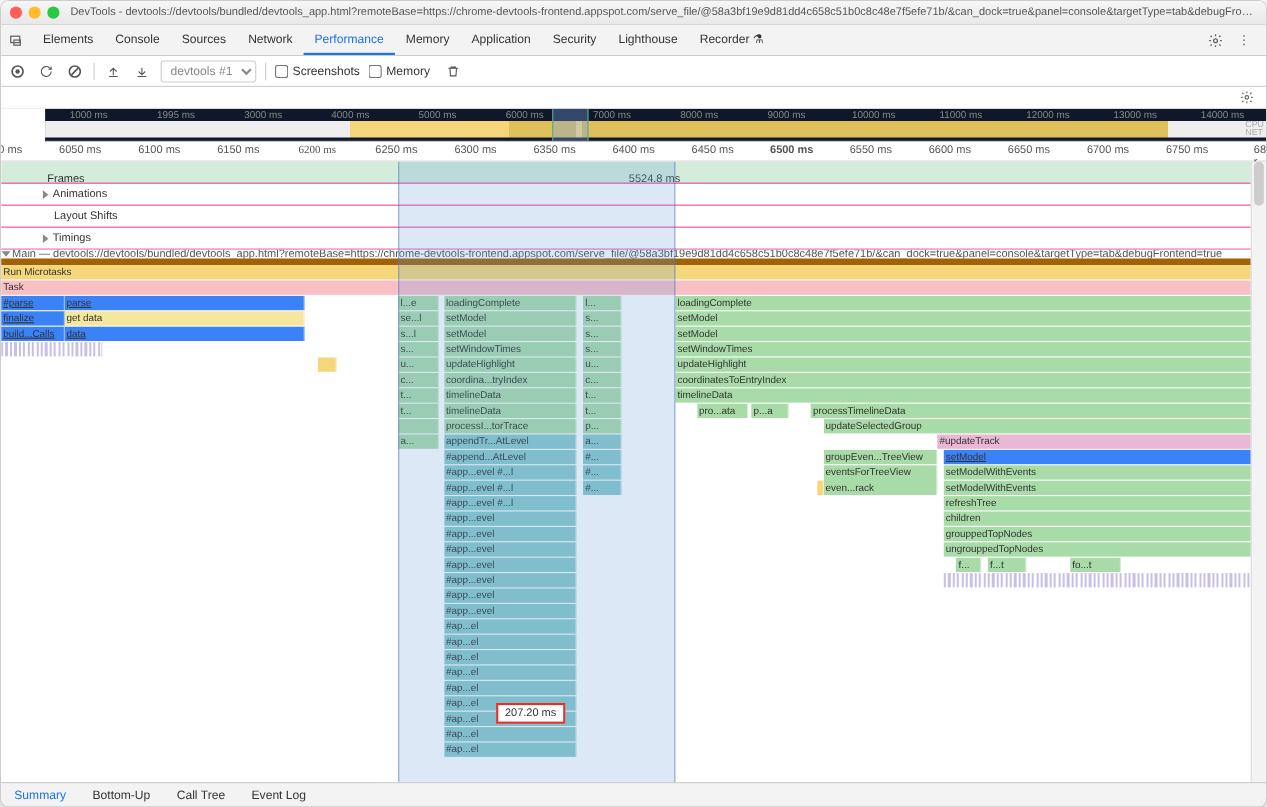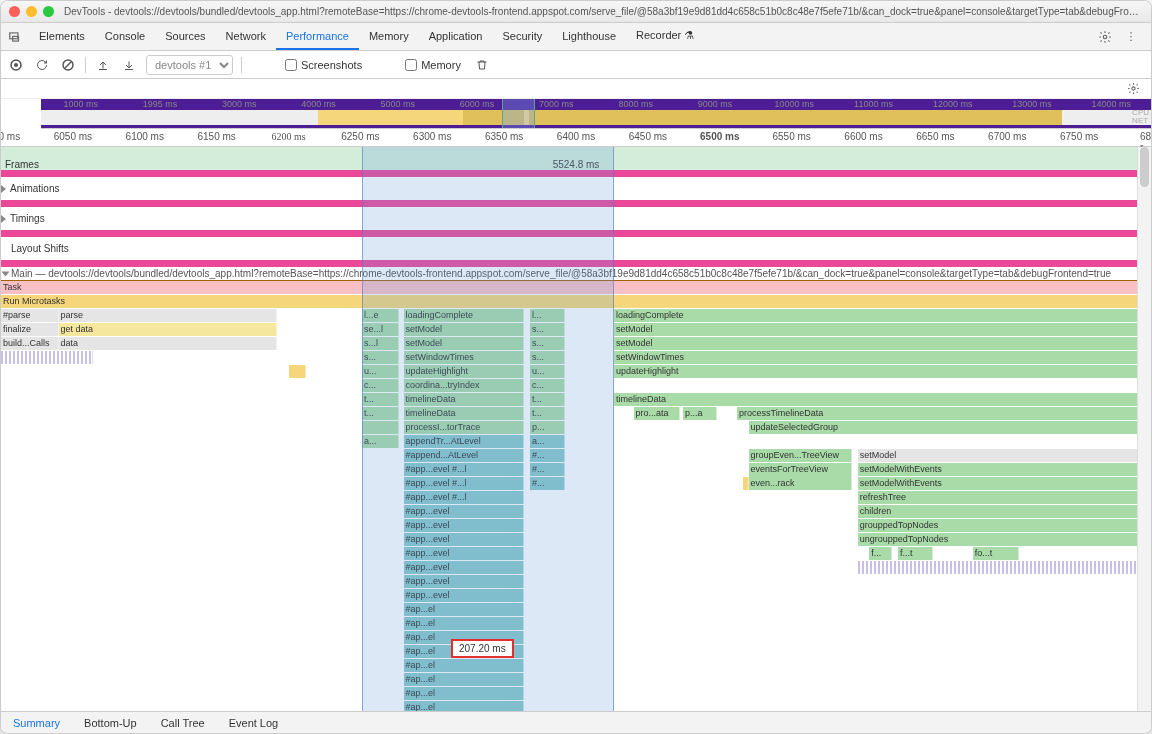--- a/index.html
+++ b/index.html
@@ -15,47 +15,47 @@
 .tabbar { height: 28px; display: flex; align-items: center; border-bottom: 1px solid #ccc; padding: 0 4px; background: #f3f3f3; }
 .devicon { width: 16px; height: 16px; margin: 0 6px 0 2px; display:flex; align-items:center; justify-content:center; }
 .tabs { display: flex; height: 100%; flex:1; }
 .tab { padding: 0 10px; display: flex; align-items: center; font-size: 11px; color: #333; cursor: pointer; border-bottom: 2px solid transparent; }
 .tab.active { color: #1a73e8; border-bottom-color: #1a73e8; }
 .tabbar .right { display:flex; align-items:center; gap:6px; padding-right:6px; }
 .gear, .kebab { width:20px; height:20px; display:flex; align-items:center; justify-content:center; color:#555; }
 .toolbar { height: 28px; display: flex; align-items: center; padding: 0 6px; gap: 8px; border-bottom: 1px solid #ccc; background:#fff; }
 .toolbtn { width: 18px; height: 18px; display:flex; align-items:center; justify-content:center; color:#555; }
 .toolbar select { font-size: 11px; height: 20px; border:1px solid #ccc; border-radius:3px; background:#fff; color:#888; padding:0 4px;}
-.toolbar label { font-size: 11px; display:flex; align-items:center; gap:4px;margin-left:35px; }
+.toolbar label { font-size: 11px; display:flex; align-items:center; gap:4px; }
 .toolbar input[type=checkbox] { width:12px; height:12px; }
 .toolbar .trash { margin-left: 4px; }
 .settings-row { height:20px; display:flex; justify-content:flex-end; align-items:center; padding-right:8px; border-bottom:1px solid #eee; }
-.overview { height: 30px; position: relative; background: #4c1d95; border-bottom:1px solid #ccc;margin-left:40px; }
+.overview { height: 30px; position: relative; background: #0f172a; border-bottom:1px solid #ccc;margin-left:40px; }
 .overview .ruler-labels { position:absolute; top:0; left:0; right:0; height:12px; }
 .overview .ruler-labels span { position:absolute; font-size:9px; color:#888; transform:translateX(-50%); }
 .overview .cpu-band { position:absolute; top:11px; left:0; right:0; height:15px; background:linear-gradient(to right, #eee 0%, #eee 25%, #f5d67a 25%, #f5d67a 38%, #e0c05a 38%, #e0c05a 43.5%, #ffdf80 43.5%, #ffdf80 44%, #e0c05a 44%, #e0c05a 92%, #eee 92%);}
 .overview .sel { position:absolute; top:0; bottom:0; background:rgba(120,160,230,0.35); border-left:1px solid #5a8; border-right:1px solid #5a8;}
 .overview .right-labels { position:absolute; right:2px; top:10px; font-size:8px; color:#aaa; line-height:8px;}
 .ruler2 { height:18px; position:relative; border-bottom:1px solid #ccc; background:#fff; }
 .ruler2 span { position:absolute; font-size:10px; color:#555; transform:translateX(-50%); top:2px;}
 .tracks { position:relative; height: calc(100% - 22px - 28px - 28px - 20px - 30px - 18px - 22px); overflow:hidden; background:#fff; }
-.track-row { height:30px; border-bottom:7px solid #ec4899; display:flex; align-items:center; font-size:10px; }
+.track-row { height:20px; border-bottom:1px solid #ec4899; display:flex; align-items:center; font-size:10px;padding-left:38px; }
 .track-label { width:100%; padding-left:4px; }
 .track-frames { background:#d4edda; }
 .frames-dur { position:absolute; left:50%; transform:translateX(-50%); color:#444; font-size:10px;}
 .scrollbar-v { position:absolute; right:0; top:0; bottom:0; width:14px; background:#f3f3f3; border-left:1px solid #ddd;}
 .scrollbar-v .thumb { position:absolute; left:2px; right:2px; top:0; height:40px; background:#ccc; border-radius:6px;}
-.main-header { height:14px; background:#fff; border-bottom:1px solid #a16207; font-size:10px; padding-left:2px; white-space:nowrap; overflow:hidden; color:#555; display:flex; align-items:center;}
+.main-header { height:14px; background:#fff; border-bottom:6px solid #a16207; font-size:10px; padding-left:2px; white-space:nowrap; overflow:hidden; color:#555; display:flex; align-items:center;}
 .main-header .tri { color:#888; margin-right:3px; }
 .flame { position:relative; }
 .flame-row { height:14px; position:relative; }
 .bar { position:absolute; top:0; height:13px; font-size:9px; line-height:13px; padding:0 2px; overflow:hidden; white-space:nowrap; color:#333; border-right:1px solid rgba(255,255,255,0.5);}
 .c-task { background:#f8bfc5; }
 .c-micro { background:#f5d67a; }
-.c-purple { background:#e5e5e5; }
+.c-purple { background:#3b82f6;text-decoration:underline; }
 .c-yellow { background:#f5e79e; }
 .c-green { background:#a8dba8; }
 .c-teal { background:#88c9c9; }
 .c-pink { background:#e9b8d4; }
 .c-tiny-p { background:repeating-linear-gradient(90deg,#c8bfe7 0 2px,#fff 2px 4px); }
 .selection-overlay { position:absolute; top:0; bottom:0; background:rgba(100,150,220,0.22); pointer-events:none; border-left:1px solid rgba(80,120,200,0.6); border-right:1px solid rgba(80,120,200,0.6);}
 .highlight-box { position:absolute; border:2px solid #e03030; background:#fff; padding:2px 6px; font-size:10px; color:#333; }
 .bottom-tabs { position:absolute; bottom:0; left:0; right:0; height:22px; display:flex; align-items:center; border-top:1px solid #ccc; background:#f3f3f3; }
 .btab { padding:0 12px; font-size:11px; color:#333; height:100%; display:flex; align-items:center; cursor:pointer;}
 .btab.active { color:#1a73e8; }
@@ -213,39 +213,39 @@
       <span class="track-label" style="position:relative;">
         <span style="position:absolute;left:4px;">Frames</span>
         <span class="frames-dur">5524.8 ms</span>
       </span>
     </div>
     <div class="track-row">
         <span class="tri"></span>
         <span>Animations</span>
       </div>
     <div class="track-row">
+        <span style="width:10px;display:inline-block;"></span>
+        <span>Layout Shifts</span>
+      </div>
+    <div class="track-row">
         <span class="tri"></span>
         <span>Timings</span>
-      </div>
-    <div class="track-row">
-        <span style="width:10px;display:inline-block;"></span>
-        <span>Layout Shifts</span>
       </div>
 
     <div class="main-header">
       <span class="tri down"></span>
         <span>Main — devtools://devtools/bundled/devtools_app.html?remoteBase=https://chrome-devtools-frontend.appspot.com/serve_file/@58a3bf19e9d81dd4c658c51b0c8c48e7f5efe71b/&amp;can_dock=true&amp;panel=console&amp;targetType=tab&amp;debugFrontend=true</span>
     </div>
 
     <div class="flame" id="flame">
         <div class="flame-row">
+          <div class="bar c-micro" style="left: 0%; width: 100%;">Run Microtasks</div>
+        </div>
+        <div class="flame-row">
           <div class="bar c-task" style="left: 0%; width: 100%;">Task</div>
-        </div>
-        <div class="flame-row">
-          <div class="bar c-micro" style="left: 0%; width: 100%;">Run Microtasks</div>
         </div>
         <div class="flame-row">
           <div class="bar c-purple" style="left: 0%; width: 5%;">#parse</div>
           <div class="bar c-purple" style="left: 5%; width: 19%;">parse</div>
           <div class="bar c-green" style="left: 31.4%; width: 3.2%;">l...e</div>
           <div class="bar c-green" style="left: 35%; width: 10.5%;">loadingComplete</div>
           <div class="bar c-green" style="left: 46%; width: 3%;">l...</div>
           <div class="bar c-green" style="left: 53.3%; width: 46.5%;">loadingComplete</div>
         </div>
         <div class="flame-row">
@@ -275,20 +275,21 @@
           <div class="bar c-micro" style="left: 25%; width: 1.5%;"></div>
           <div class="bar c-green" style="left: 31.4%; width: 3.2%;">u...</div>
           <div class="bar c-green" style="left: 35%; width: 10.5%;">updateHighlight</div>
           <div class="bar c-green" style="left: 46%; width: 3%;">u...</div>
           <div class="bar c-green" style="left: 53.3%; width: 46.5%;">updateHighlight</div>
         </div>
         <div class="flame-row">
           <div class="bar c-green" style="left: 31.4%; width: 3.2%;">c...</div>
           <div class="bar c-green" style="left: 35%; width: 10.5%;">coordina...tryIndex</div>
           <div class="bar c-green" style="left: 46%; width: 3%;">c...</div>
+          <div class="bar c-green" style="left: 53.3%; width: 46.5%;">coordinatesToEntryIndex</div>
         </div>
         <div class="flame-row">
           <div class="bar c-green" style="left: 31.4%; width: 3.2%;">t...</div>
           <div class="bar c-green" style="left: 35%; width: 10.5%;">timelineData</div>
           <div class="bar c-green" style="left: 46%; width: 3%;">t...</div>
           <div class="bar c-green" style="left: 53.3%; width: 46.5%;">timelineData</div>
         </div>
         <div class="flame-row">
           <div class="bar c-green" style="left: 31.4%; width: 3.2%;">t...</div>
           <div class="bar c-green" style="left: 35%; width: 10.5%;">timelineData</div>
@@ -301,20 +302,21 @@
           <div class="bar c-green" style="left: 31.4%; width: 3.2%;"></div>
           <div class="bar c-green" style="left: 35%; width: 10.5%;">processI...torTrace</div>
           <div class="bar c-green" style="left: 46%; width: 3%;">p...</div>
           <div class="bar c-green" style="left: 65%; width: 34.5%;">updateSelectedGroup</div>
         </div>
         <div class="flame-row">
           <div class="bar c-green" style="left: 31.4%; width: 3.2%;">a...</div>
           <div class="bar c-teal" style="left: 35%; width: 10.5%;">appendTr...AtLevel</div>
           <div class="bar c-teal" style="left: 46%; width: 3%;">a...</div>
           <div class="bar c-green" style="left: 65%; width: 9%; margin-top: 40px;">groupTreeEvents</div>
+          <div class="bar c-pink" style="left: 74%; width: 25.5%;">#updateTrack</div>
         </div>
         <div class="flame-row">
           <div class="bar c-teal" style="left: 35%; width: 10.5%;">#append...AtLevel</div>
           <div class="bar c-teal" style="left: 46%; width: 3%;">#...</div>
           <div class="bar c-green" style="left: 65%; width: 9%;">groupEven...TreeView</div>
           <div class="bar c-purple" style="left: 74.5%; width: 25%;">setModel</div>
         </div>
         <div class="flame-row">
           <div class="bar c-teal" style="left: 35%; width: 10.5%;">#app...evel   #...l</div>
           <div class="bar c-teal" style="left: 46%; width: 3%;">#...</div>

